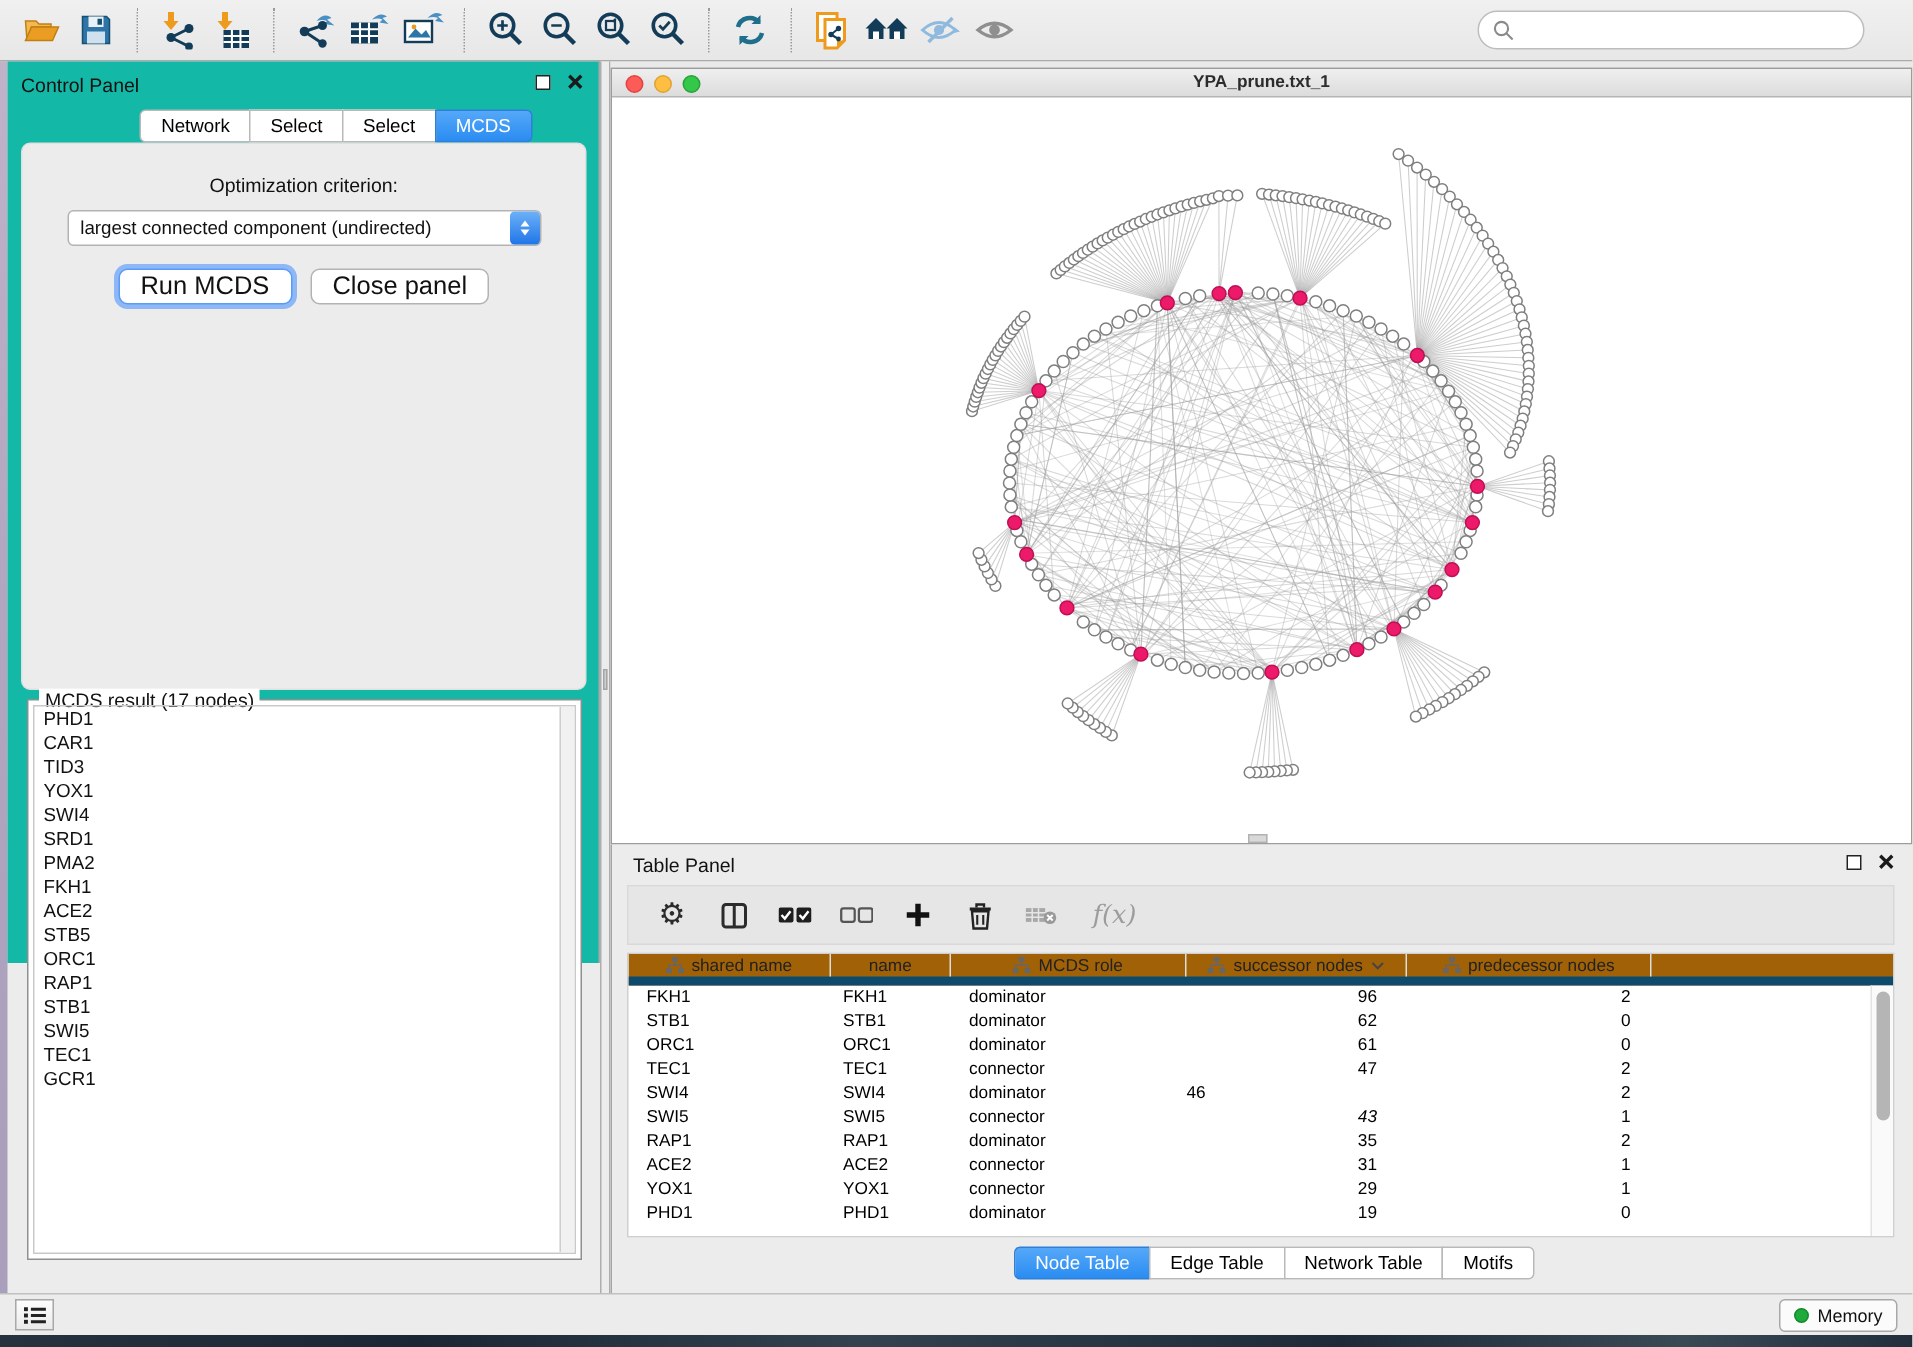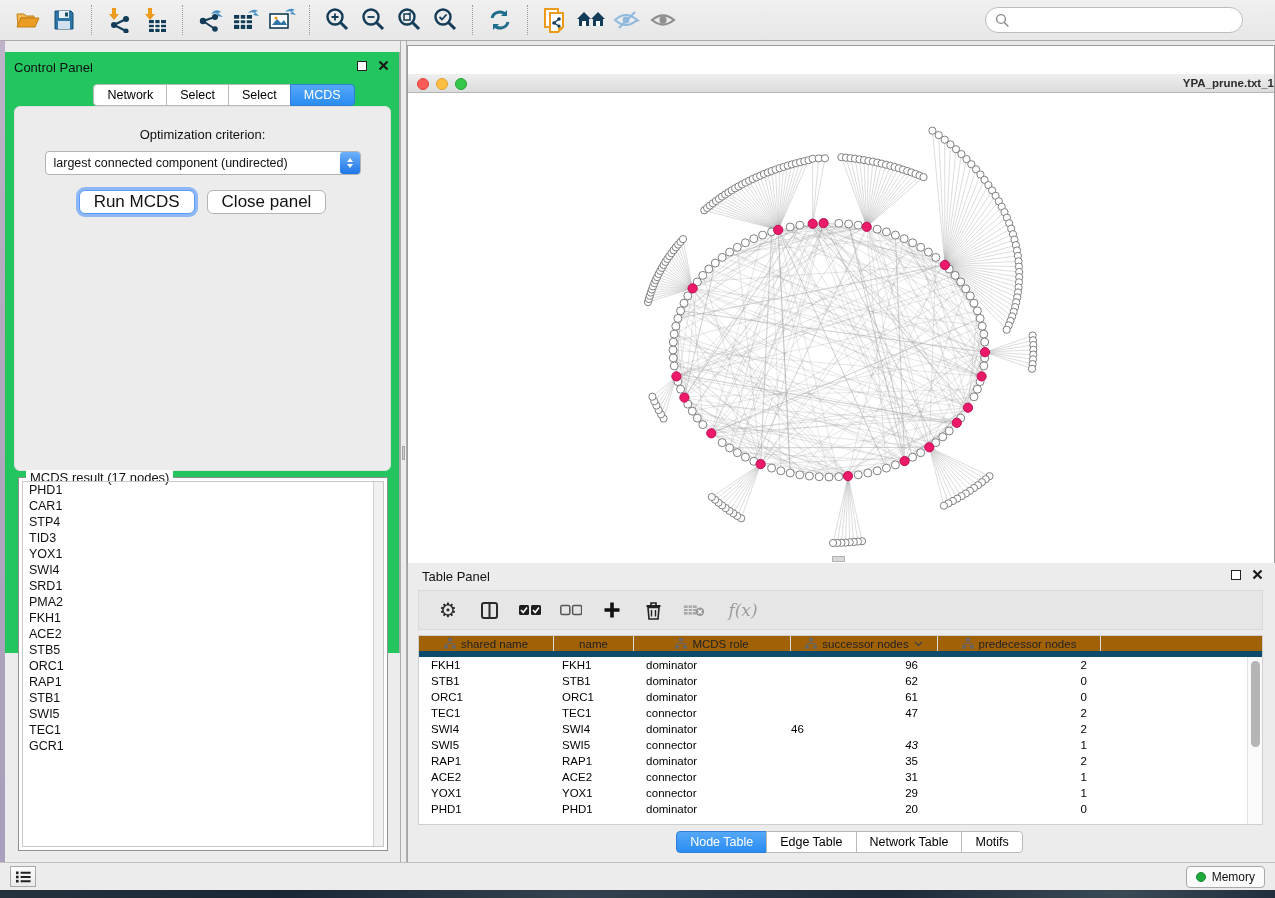--- a/index.html
+++ b/index.html
@@ -16,21 +16,21 @@
   .toolbar { left:0; top:0; width:1275px; height:41px; background:linear-gradient(#f0f0f0,#e7e7e7);
     border-bottom:1px solid #aaa; display:flex; align-items:center; padding-left:10px; }
   .tbtn { width:30px; height:32px; display:flex; align-items:center; justify-content:center;
     background:transparent; border:none; margin:0 3px; cursor:default; }
   .tsep { width:1px; height:30px; border-left:1px dotted #9a9a9a; margin:0 9px; }
   .search-box { position:absolute; right:32px; top:7px; width:258px; height:26px; background:#fff;
     border:1px solid #bdbdbd; border-radius:13px; display:flex; align-items:center; padding-left:9px; }
   .search-box input { border:none; outline:none; flex:1; font-size:12px; font-family:"Liberation Sans",sans-serif; background:transparent; }
 
   
-  .control-panel { left:5px; top:52px; width:395px; height:601px; background:#22c55e; border-right:1px solid #a9a9a9; }
+  .control-panel { left:5px; top:41px; width:395px; height:601px; background:#14b8a6; border-right:1px solid #a9a9a9; }
   .cp-title { position:absolute; left:9px; top:8px; font-size:13px; color:#111; }
   .win-btns { position:absolute; right:10px; top:8px; display:flex; gap:11px; align-items:center; }
   .float-box { width:10px; height:10px; border:1.5px solid #222; background:#fff; }
   .cp-tabs { position:absolute; left:0; right:0; top:32px; display:flex; justify-content:center;margin-left:44px; }
   .tab { padding:3px 13px; font-size:12.5px; background:#fff; border:1px solid #b9b9b9; margin-left:-1px; color:#000; }
   .tab:first-child { border-radius:4px 0 0 4px; margin-left:0; }
   .tab:last-child { border-radius:0 4px 4px 0; }
   .tab.active { background:linear-gradient(#55a8f8,#2a8cf2); border-color:#2f7fd6; color:#fff; }
   .cp-inner { position:absolute; left:9px; top:54px; width:377px; height:365px; background:#ececec; border-radius:6px; border:1px solid #e0e0e0; }
   .opt-label { margin-top:20px; text-align:center; font-size:13px; color:#111; }
@@ -49,21 +49,21 @@
   .mcds-item { font-size:12.5px; line-height:16px; padding-left:6px; color:#111; }
 
   
   .v-splitter { left:400px; top:41px; width:7px; height:821px; background:#ececec; border-left:1px solid #adadad; border-right:1px solid #adadad; }
   .v-handle { position:absolute; left:1px; top:405px; width:3px; height:14px; background:#cfcfcf; border:1px solid #a5a5a5; }
   .h-handle { left:832px; top:556px; width:13px; height:6px; background:#d9d9d9; border:1px solid #b2b2b2; }
 
   
   .right-bg { left:407px; top:41px; width:868px; height:821px; background:#e9e9e9; }
   .net-window { left:407px; top:45px; width:868px; height:518px; border:1px solid #9c9c9c; background:#fff; }
-  .net-titlebar { height:19px; background:linear-gradient(#efefef,#dcdcdc); border-bottom:1px solid #b5b5b5; position:relative; display:flex; align-items:center; justify-content:flex-end;margin-top:28px; }
+  .net-titlebar { height:19px; background:linear-gradient(#efefef,#dcdcdc); border-bottom:1px solid #b5b5b5; position:relative; display:flex; align-items:center; justify-content:center; }
   .traffic { position:absolute; left:9px; top:3.5px; display:flex; gap:7px; }
   .tl { width:12px; height:12px; border-radius:50%; }
   .tl.red { background:#fc5b57; border:1px solid #e2443f; }
   .tl.yellow { background:#fdbe41; border:1px solid #e0a333; }
   .tl.green { background:#34c84a; border:1px solid #26a237; }
   .net-title { font-size:11.5px; font-weight:700; color:#2c2c2c; }
   .net-canvas { width:866px; height:497px; background:#fff; }
 
   
   .table-panel { left:407px; top:563px; width:868px; height:299px; background:#ececec; border-left:1px solid #a5a5a5; }
@@ -260,21 +260,20 @@
       <button class="pbtn focused">Run MCDS</button>
       <button class="pbtn">Close panel</button>
     </div>
   </div>
   <div class="result-group">
     <div class="result-legend">MCDS result (17 nodes)</div>
     <div class="list-area">
       <div id="mcds-list">
           <div class="mcds-item">PHD1</div>
           <div class="mcds-item">CAR1</div>
-          <div class="mcds-item">STP4</div>
           <div class="mcds-item">TID3</div>
           <div class="mcds-item">YOX1</div>
           <div class="mcds-item">SWI4</div>
           <div class="mcds-item">SRD1</div>
           <div class="mcds-item">PMA2</div>
           <div class="mcds-item">FKH1</div>
           <div class="mcds-item">ACE2</div>
           <div class="mcds-item">STB5</div>
           <div class="mcds-item">ORC1</div>
           <div class="mcds-item">RAP1</div>
@@ -1165,21 +1164,21 @@
           <div class="tcell" style="width: 135px; padding-left: 12px;">YOX1</div>
           <div class="tcell" style="width: 80px; padding-left: 8px;">YOX1</div>
           <div class="tcell" style="width: 157px; padding-left: 12px;">connector</div>
           <div class="tcell" style="width: 147px; text-align: right; padding-right: 20px;">29</div>
           <div class="tcell" style="width: 163px; text-align: right; padding-right: 14px;">1</div>
         </div>
         <div class="trow">
           <div class="tcell" style="width: 135px; padding-left: 12px;">PHD1</div>
           <div class="tcell" style="width: 80px; padding-left: 8px;">PHD1</div>
           <div class="tcell" style="width: 157px; padding-left: 12px;">dominator</div>
-          <div class="tcell" style="width: 147px; text-align: right; padding-right: 20px;">20</div>
+          <div class="tcell" style="width: 147px; text-align: right; padding-right: 20px;">19</div>
           <div class="tcell" style="width: 163px; text-align: right; padding-right: 14px;">0</div>
         </div>
       </div>
     <div class="tv-scroll">
         <div class="tv-thumb"></div>
       </div>
   </div>
 
   <div class="tp-tabs">
     <div class="tab active">Node Table</div>

